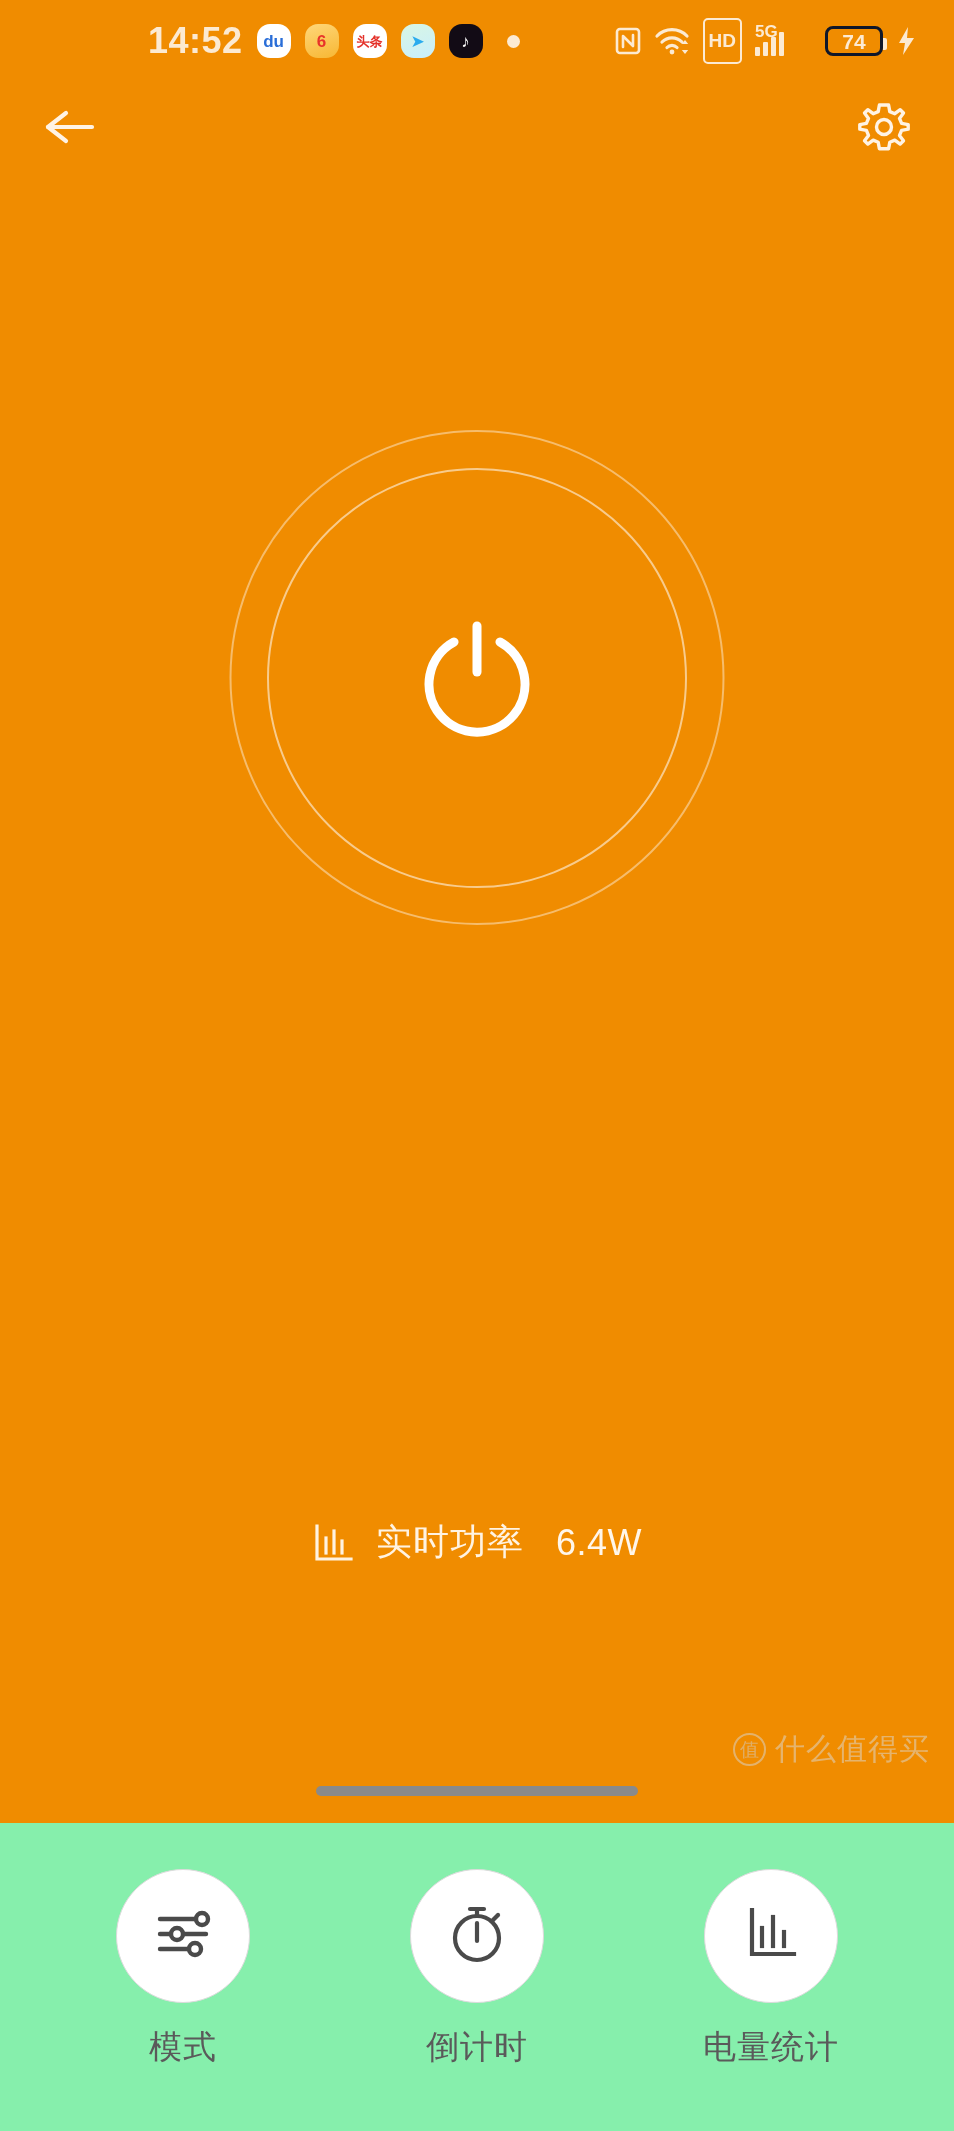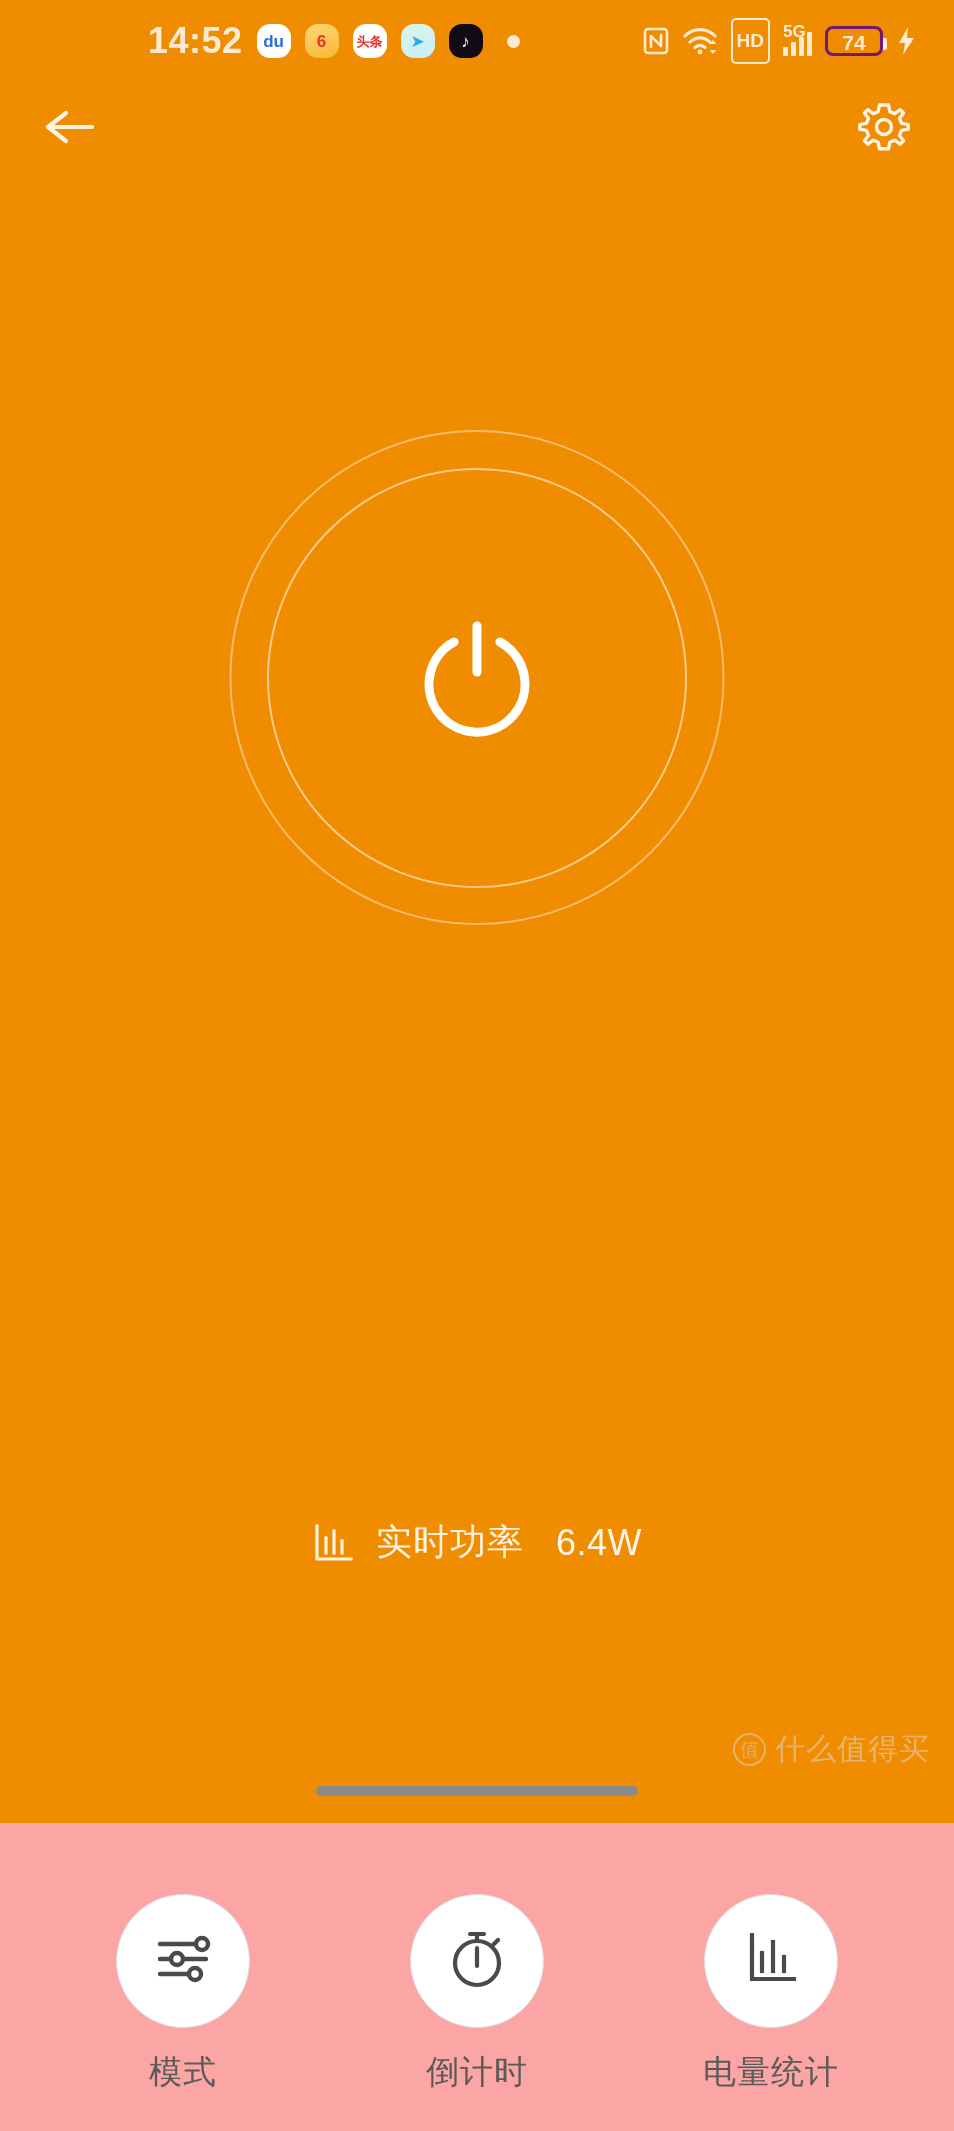--- a/index.html
+++ b/index.html
@@ -62,23 +62,24 @@
     font-size:19px; font-weight:700; padding:10px 4px; line-height:22px;
     color:#FCEAD2;
   }
   #signal-wrap { position:relative; display:flex; align-items:flex-end; gap:3px; height:30px; }
   #g5-label {
     position:absolute; left:0; top:-3px;
     font-size:17px; font-weight:700; color:#FCEAD2; line-height:1;
   }
   .bar { width:5px; background:#FCEAD2; border-radius:1px; }
   #battery-shell {
-    width:58px; height:30px; border:3px solid #701a75; border-radius:8px;
-    display:flex; align-items:flex-end; justify-content:center;
+    width:58px; height:30px; border:3px solid #0f172a; border-radius:8px;
+    display:flex; align-items:center; justify-content:center;
     position:relative;
+    margin-left:28px;
   }
   #battery-shell::after {
     content:""; position:absolute; right:-7px; top:9px;
     width:4px; height:12px; background:#FCEAD2; border-radius:0 2px 2px 0;
   }
   #battery-level { font-size:21px; font-weight:700; color:#FCEAD2; line-height:1; }
 
   
   #app-header {
     position:absolute; left:0; top:82px;
@@ -128,23 +129,23 @@
     font-size:36px; color:#FFF3E2; letter-spacing:1px;
   }
   #power-readout-value {
     font-size:36px; color:#FFF6EA; letter-spacing:0.5px; margin-left:10px;
   }
 
   
   #bottom-bar {
     position:absolute; left:0; top:1823px;
     width:954px; height:308px;
-    background:#fca5a5;
-    display:flex; align-items:center; justify-content:space-around;
-    padding:0 36px;
+    background:#86efac;
+    display:flex; align-items:flex-start; justify-content:space-around;
+    padding:12px 36px;
   }
   .tool-item {
     width:180px; padding-top:34px;
     display:flex; flex-direction:column; align-items:center; gap:22px;
   }
   .tool-circle {
     width:134px; height:134px; border-radius:50%;
     border:1.6px solid #DBDBDB; background:#FFFFFF;
     display:flex; align-items:center; justify-content:center;
   }

